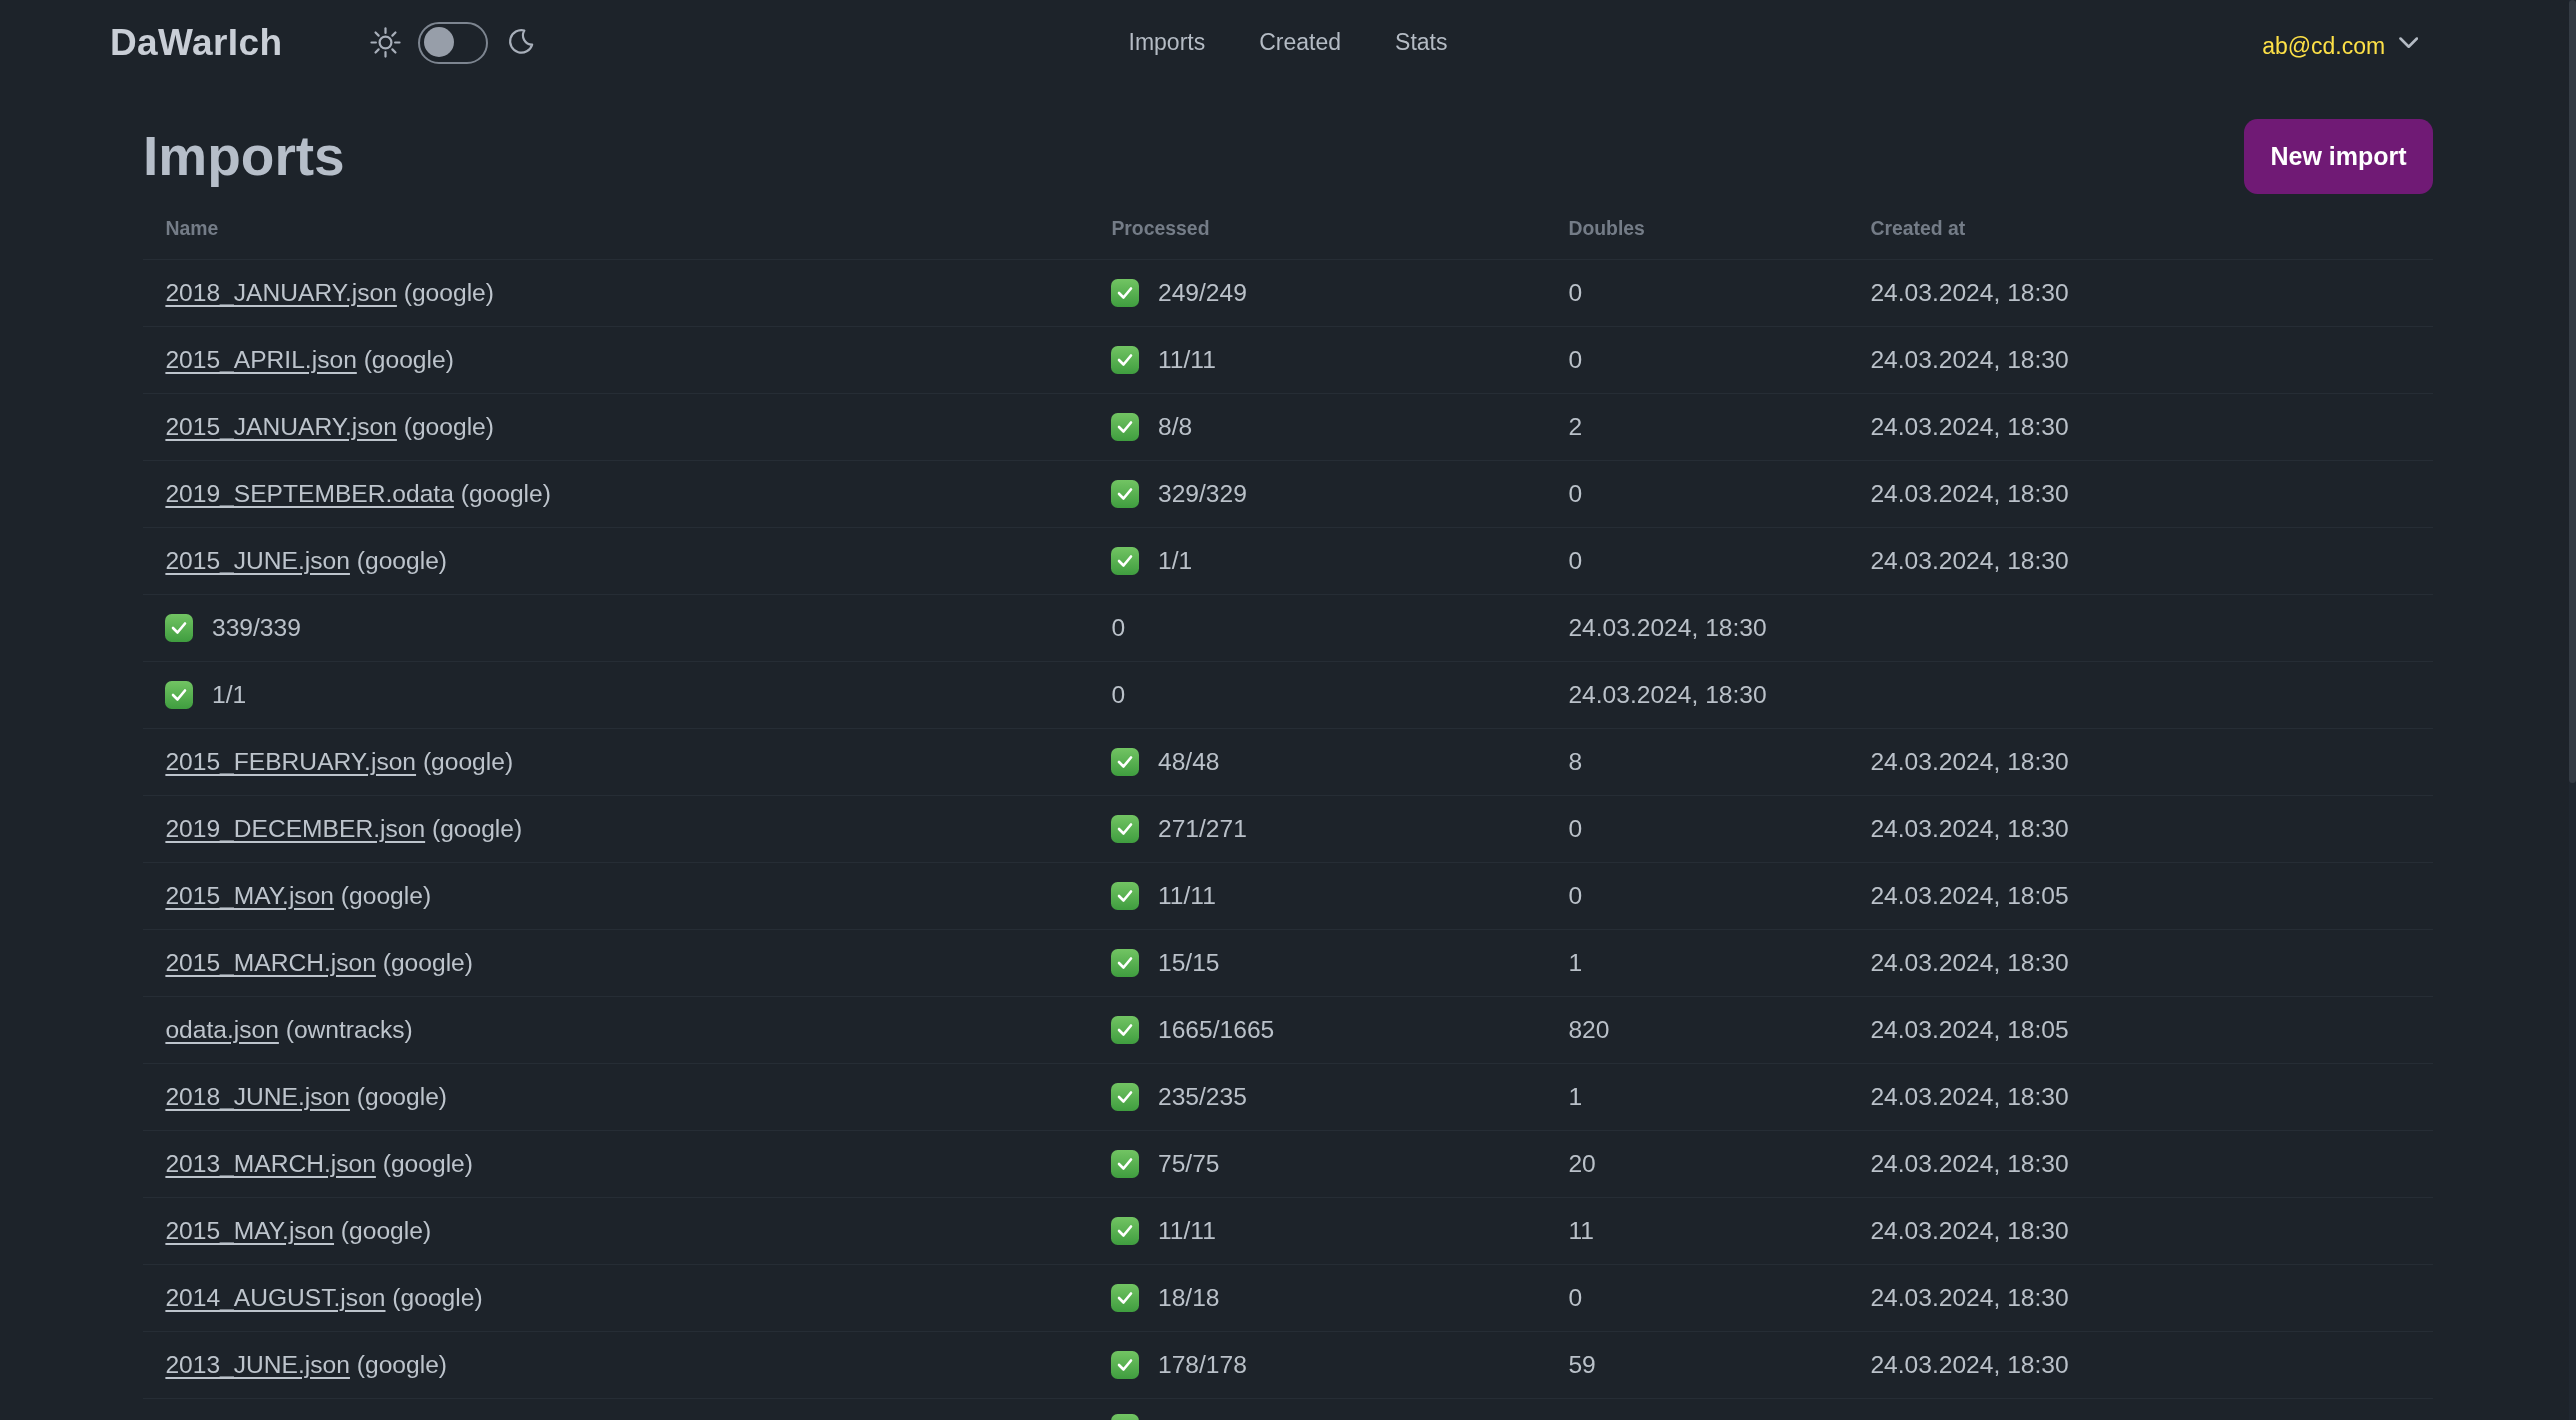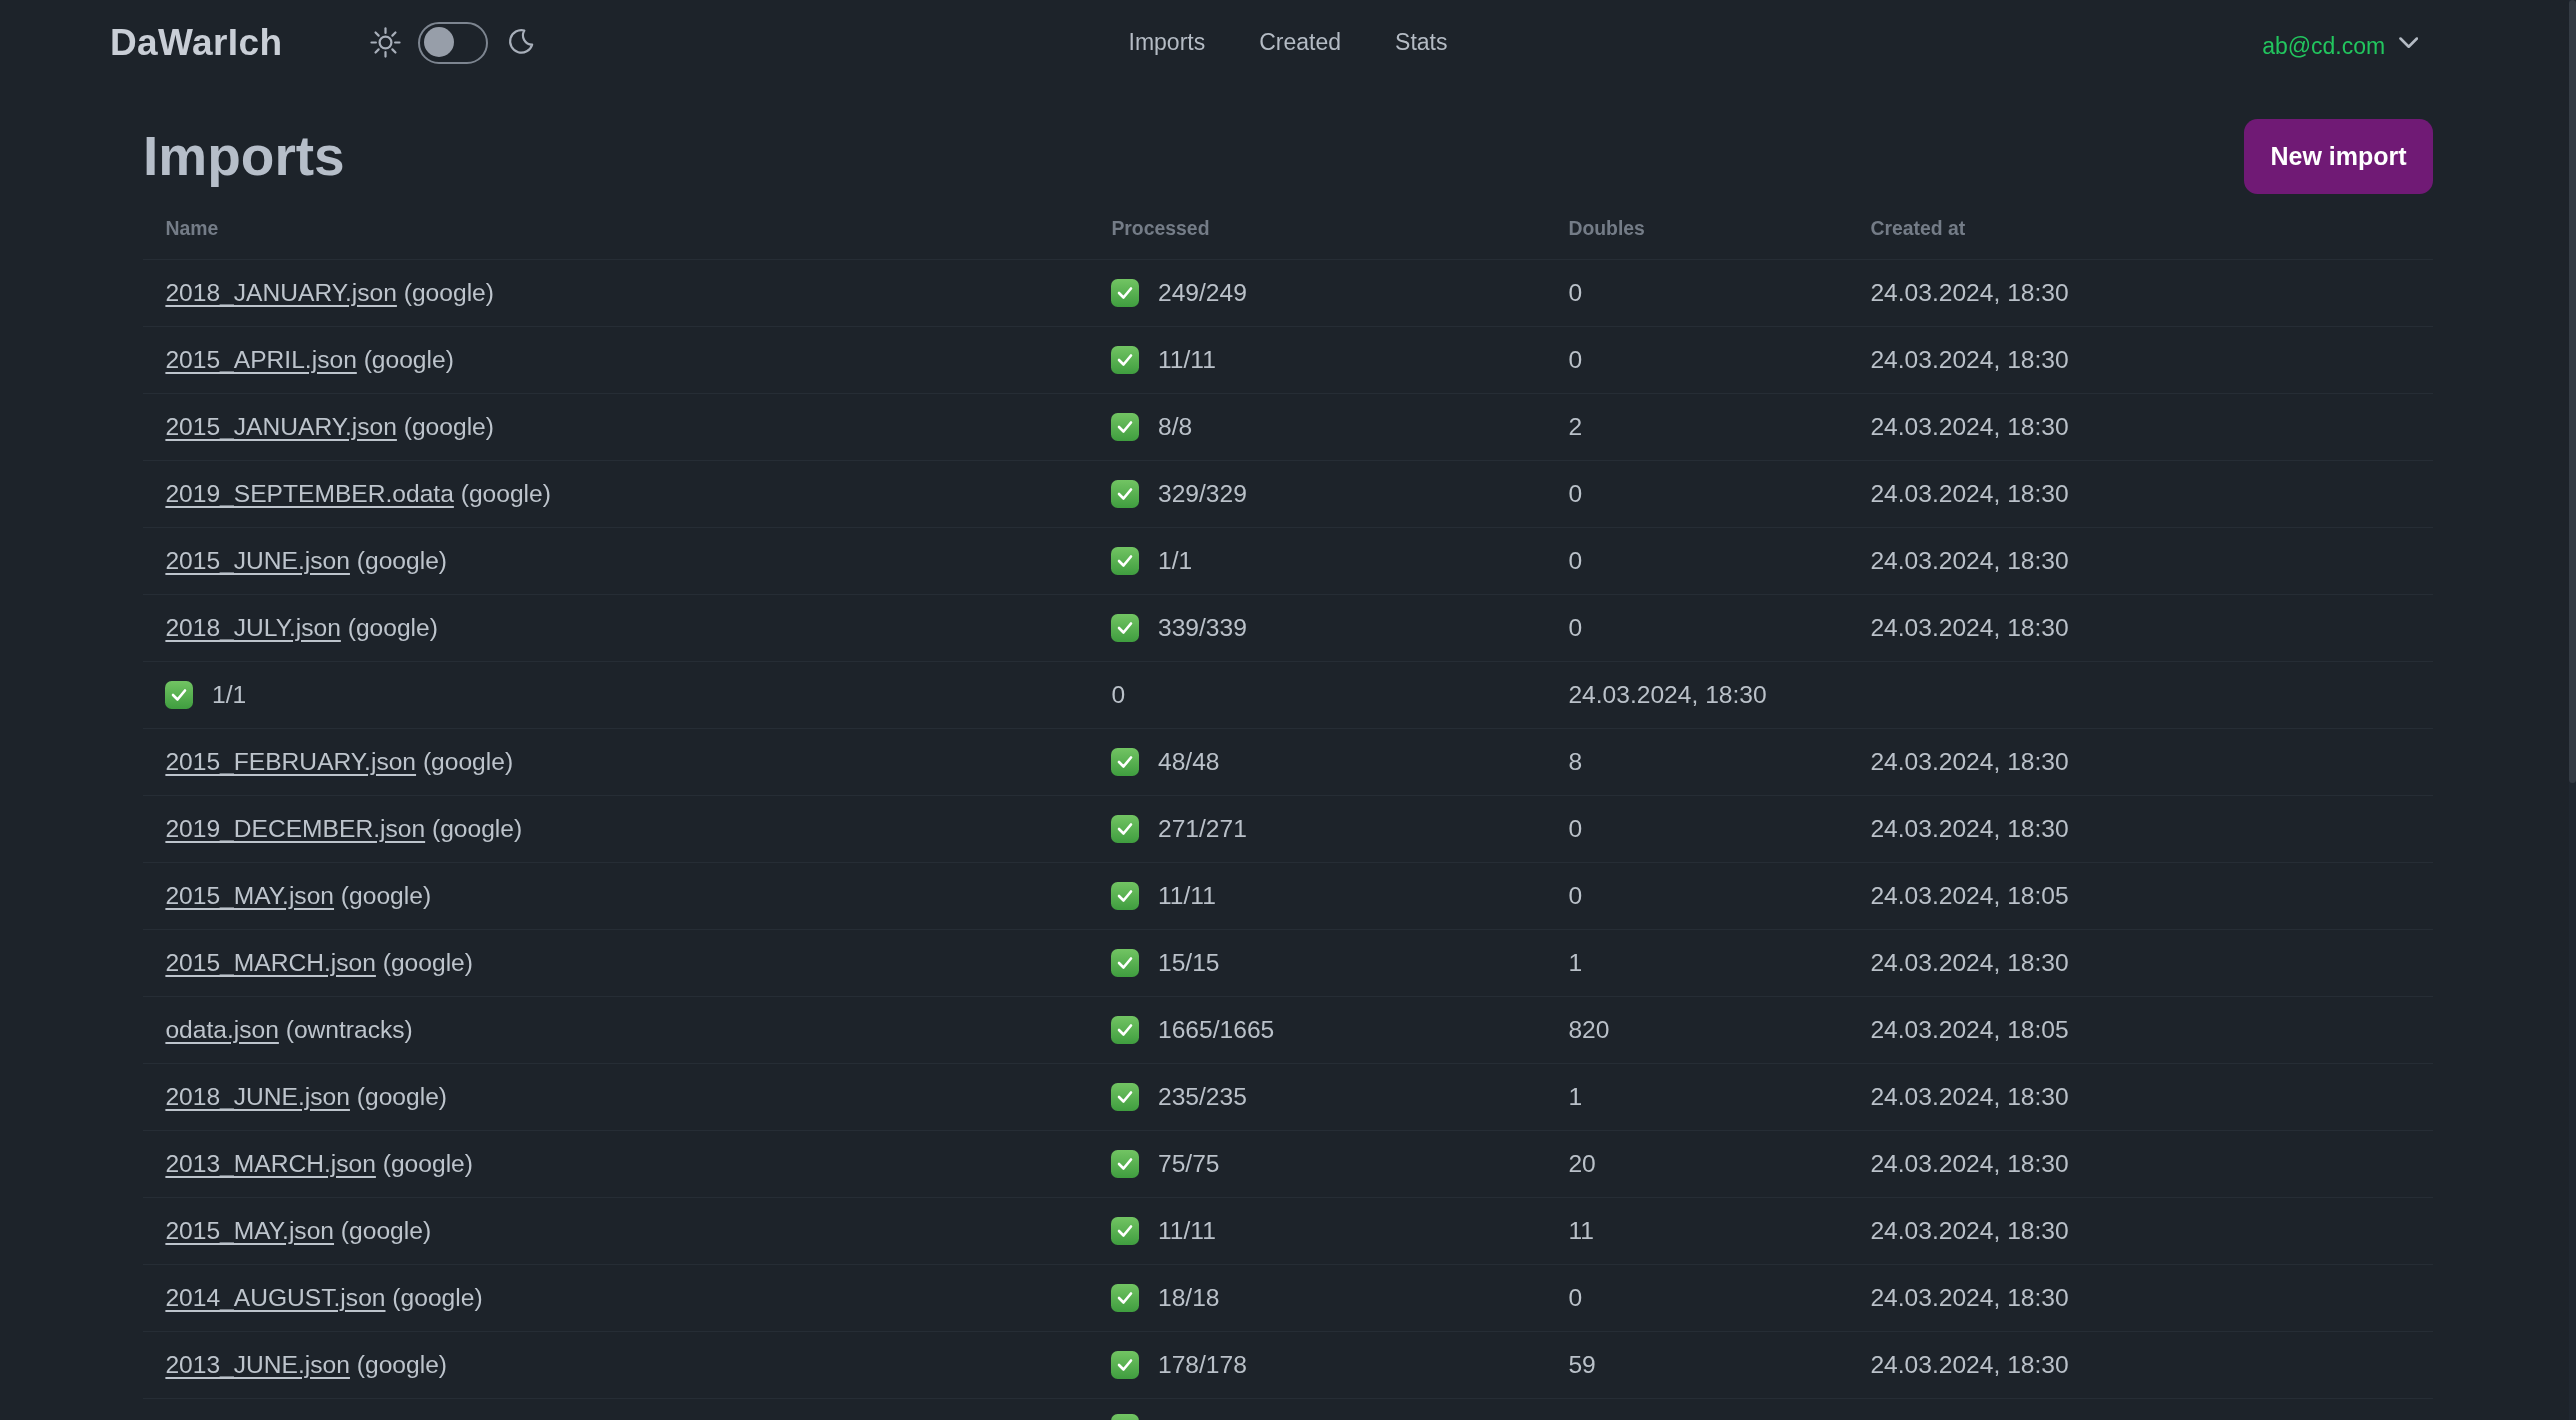--- a/index.html
+++ b/index.html
@@ -61,21 +61,21 @@
     cursor:pointer;
   }
   .user-menu {
     position:absolute;
     right:158px;
     display:flex;
     align-items:center;
     gap:13.4px;
     cursor:pointer;
   }
-  .user-email { font-size:23px; color:#22c55e;margin-top:8px; }
+  .user-email { font-size:23px; color:#fde047;margin-top:8px; }
 
   
   .main {
     width:2290px;
     margin:0 auto;
   }
   .page-head {
     margin-top:30px;
     height:82px;
     display:flex;
@@ -298,23 +298,20 @@
           <polyline points="4,12 10,18 20,6"></polyline>
         </svg>
       </span>
       <span>1/1</span>
     </div>
     <div>0</div>
     <div>24.03.2024, 18:30</div>
   </div>
 
   <div class="trow row">
-    <div class="cell-name">
-      <a class="file-link">2018_JULY.json</a><span class="file-source"> (google)</span>
-    </div>
     <div class="cell-processed">
       <span class="check">
         <svg width="18" height="18" viewBox="0 0 24 24" fill="none" stroke="#ffffff" stroke-width="3.5" stroke-linecap="round" stroke-linejoin="round">
           <polyline points="4,12 10,18 20,6"></polyline>
         </svg>
       </span>
       <span>339/339</span>
     </div>
     <div>0</div>
     <div>24.03.2024, 18:30</div>

